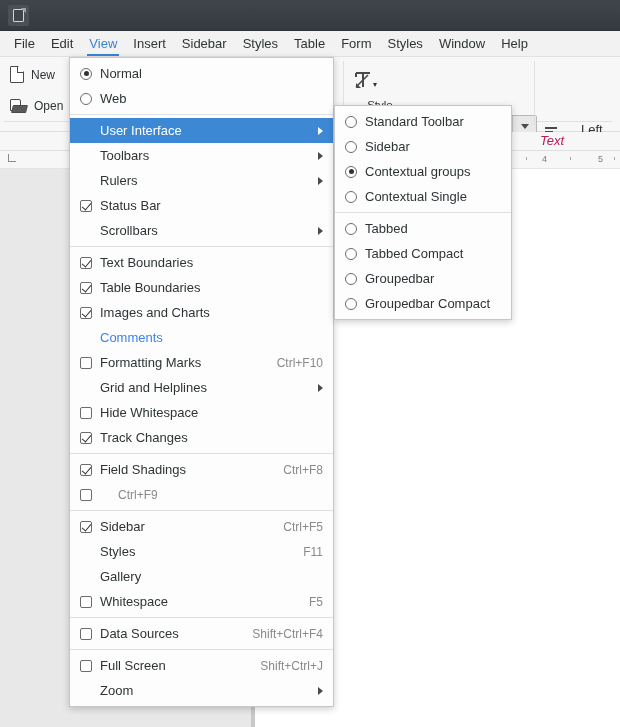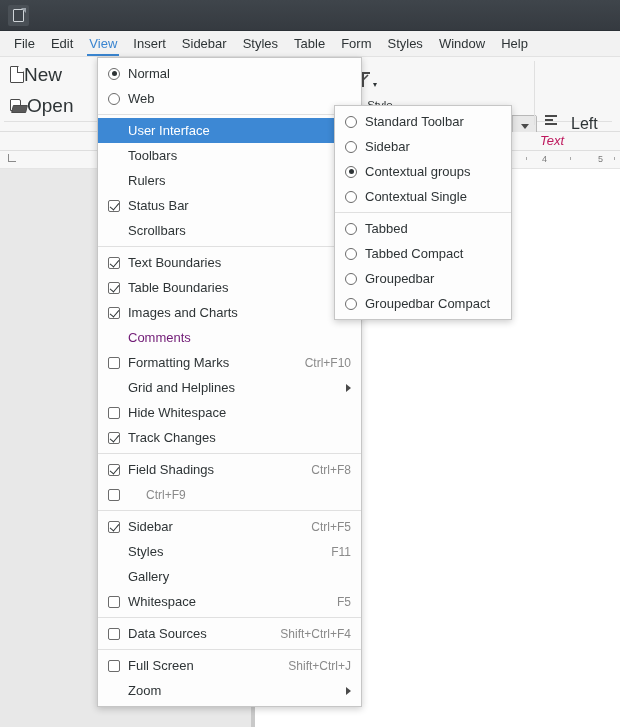--- a/index.html
+++ b/index.html
@@ -90,23 +90,24 @@
     border-bottom: 1px solid #dedede;
   }
   .tb-left {
     position: absolute;
     left: 6px; top: 2px;
     width: 70px;
   }
   .tb-btn {
     display: flex;
     align-items: center;
+    gap: 7px;
     height: 31px;
     padding-left: 4px;
-    font-size: 19px;
+    font-size: 12px;
     color: #2e3436;
   }
   .ico-newdoc {
     position: relative;
     width: 14px; height: 17px;
     border: 1.4px solid #4a4a4a;
     border-radius: 1px;
     background: #fff;
   }
   .ico-newdoc::after {
@@ -247,24 +248,24 @@
     color: #2e3436;
   }
 
   .align-group {
     position: absolute;
     left: 545px; top: 58px;
     width: 72px;
   }
   .align-item {
     display: flex;
-    align-items: flex-start;
-    gap: 14px;
+    align-items: flex-end;
+    gap: 24px;
     height: 22px;
-    font-size: 16px;
+    font-size: 13px;
     color: #2e3436;
   }
   .ico-align {
     width: 12px; height: 10px;
     display: flex;
     flex-direction: column;
     justify-content: space-between;
   }
   .ico-align i {
     display: block;
@@ -363,21 +364,20 @@
     position: absolute;
     background: #fdfdfd;
     border: 1px solid #c6c6c6;
     box-shadow: 0 2px 7px rgba(0,0,0,0.20);
     padding: 3px 0;
     z-index: 40;
   }
   #view-menu {
     left: 69px; top: 57px;
     width: 265px;
-    margin-left: 28px;
   }
   #ui-submenu {
     left: 334px; top: 105px;
     width: 178px;
     z-index: 50;
   }
 
   .mi {
     position: relative;
     display: flex;
@@ -387,21 +387,21 @@
     font-size: 13px;
     color: #2e3436;
     cursor: default;
     white-space: nowrap;
   }
   .mi.sel {
     background: #3d88d4;
     color: #ffffff;
   }
   .mi.disabled {
-    color: #701a75;
+    color: #3b82f6;
   }
   .mi .mark {
     width: 20px;
     flex: 0 0 20px;
     display: flex;
     align-items: center;
   }
   .mi .label { flex: 1; }
   .mi .accel {
     color: #8a8a8a;

